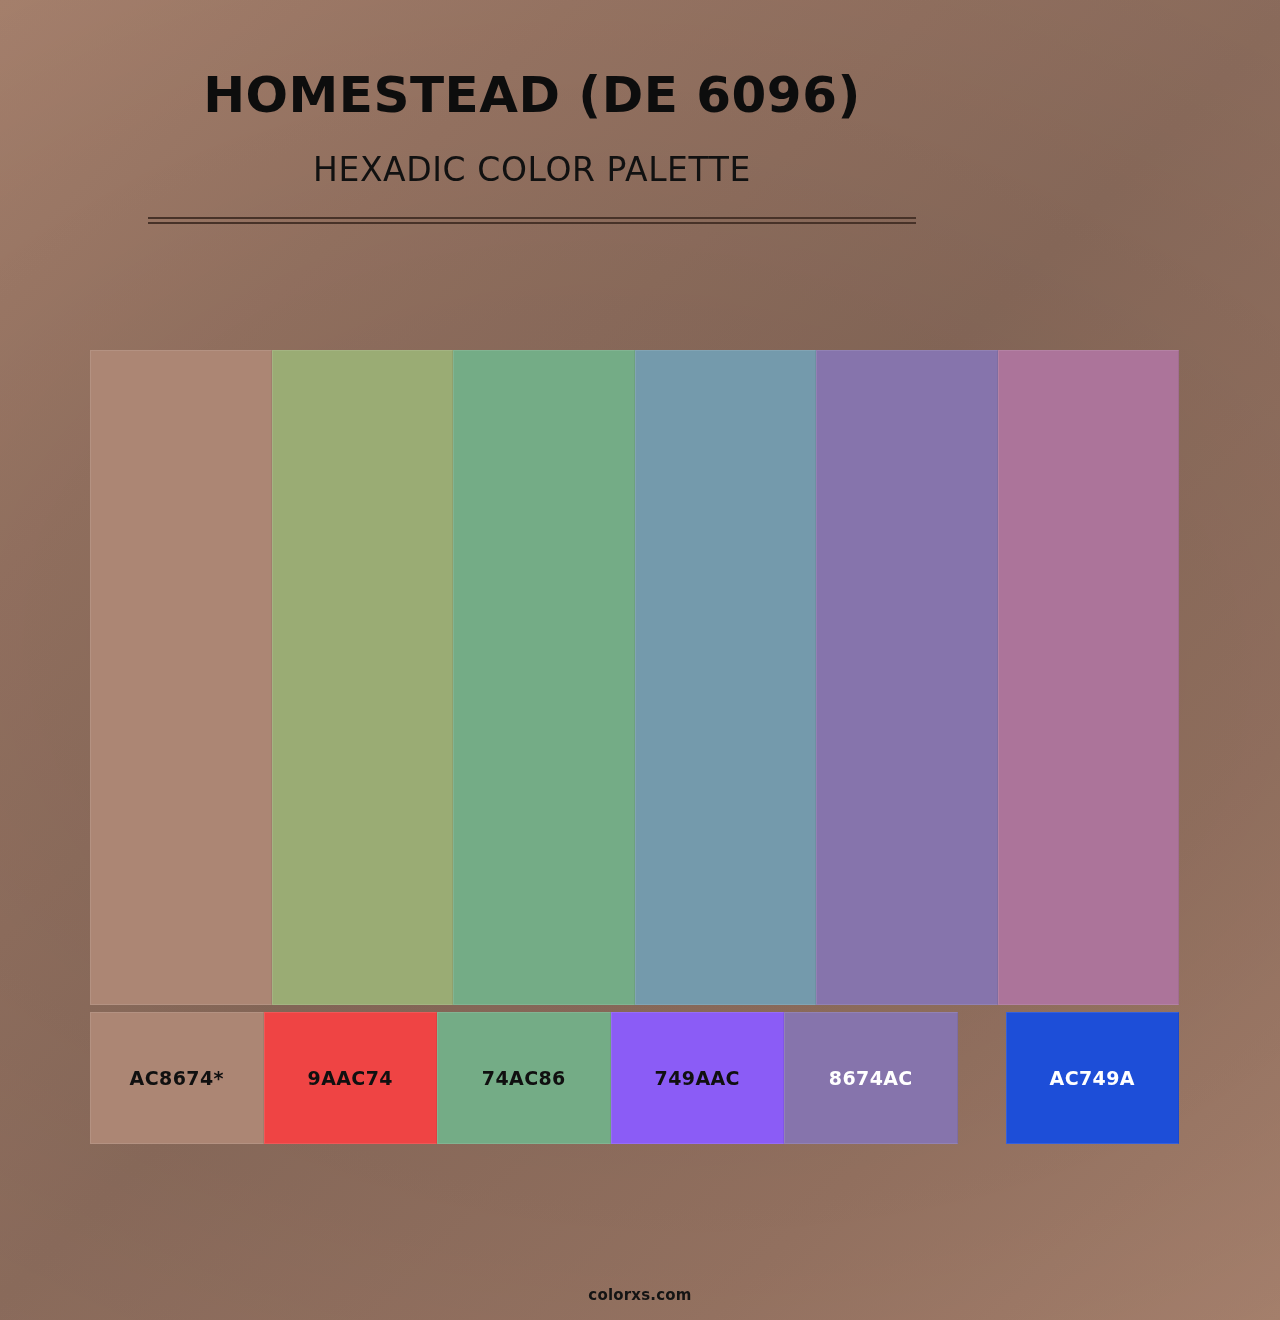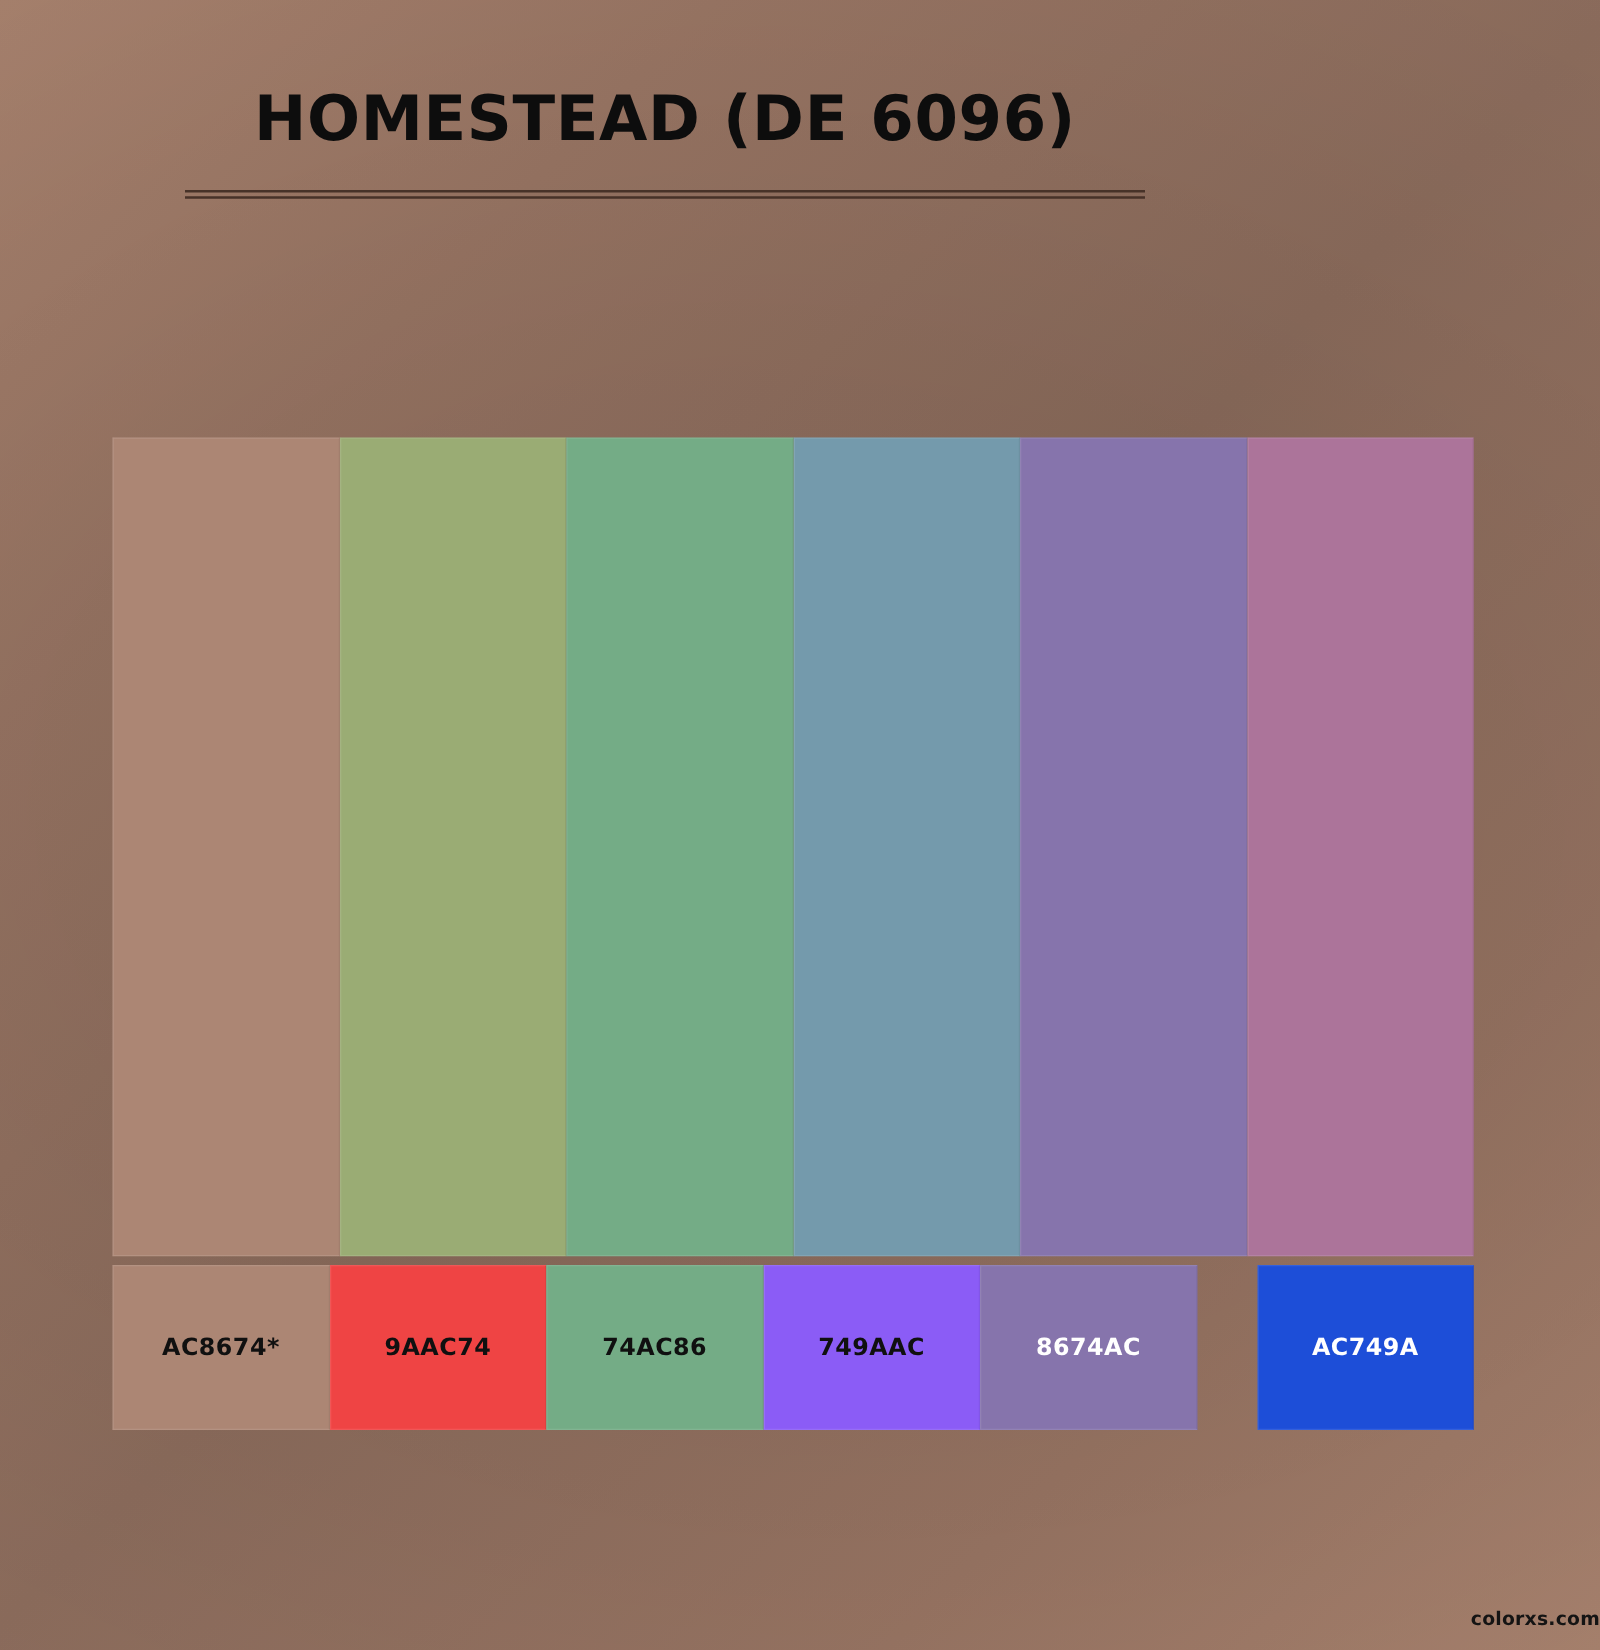--- a/index.html
+++ b/index.html
@@ -120,37 +120,38 @@
     letter-spacing: 0.4px;
     line-height: 1;
   }
 
   
   .footer {
     position: absolute;
     left: 0;
     top: 1285px;
     width: 1280px;
-    text-align: right;
+    text-align: center;
   }
 
   .footer-text {
     font-size: 15px;
     font-weight: 700;
     color: #141414;
     letter-spacing: 0.2px;
   }
 </style>
 </head>
 <body>
 
 <div class="page">
 
   <div class="header">
     <div class="title">HOMESTEAD (DE 6096)</div>
+    <div class="subtitle">HEXADIC COLOR PALETTE</div>
     <div class="divider-wrap">
       <div class="divider-line top"></div>
       <div class="divider-line bottom"></div>
     </div>
   </div>
 
   <div class="palette">
     <div class="swatch-row" id="swatch-row">
         <div class="swatch" style="background-color: rgb(172, 134, 116);"></div>
         <div class="swatch" style="background-color: rgb(154, 172, 116);"></div>

